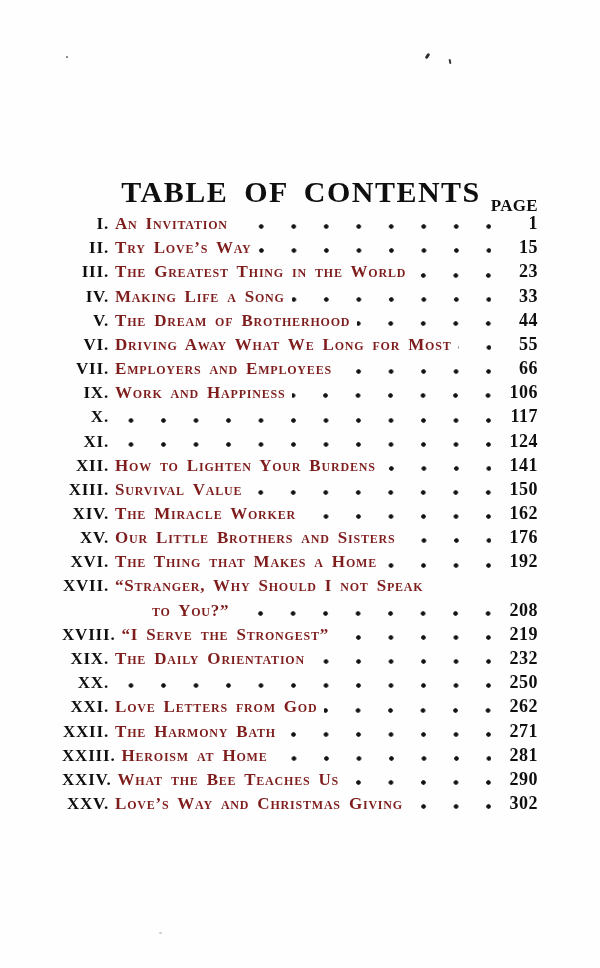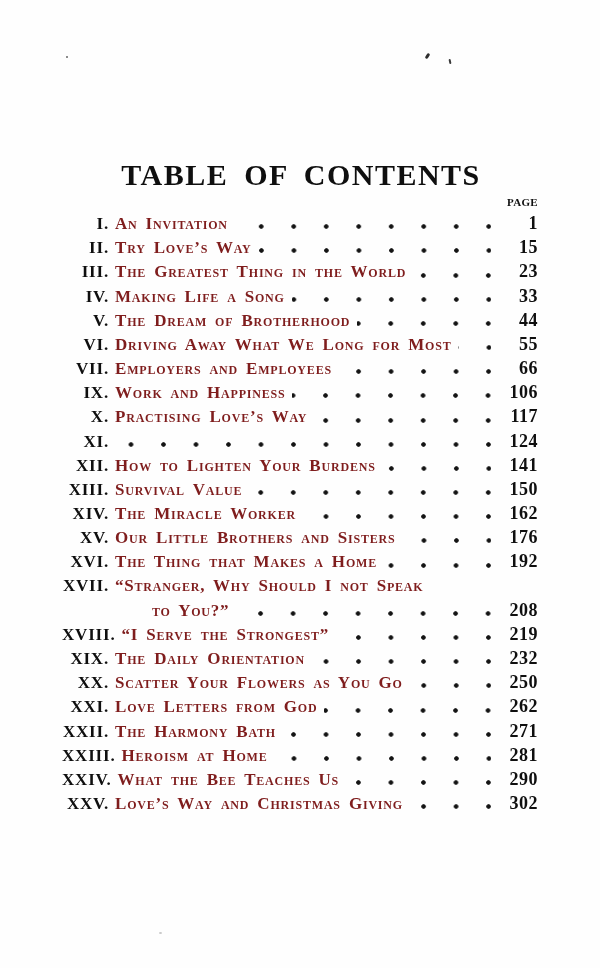--- a/index.html
+++ b/index.html
@@ -11,38 +11,38 @@
     position: relative;
     width: 600px;
     height: 968px;
     background: #fefefe;
     overflow: hidden;
     font-family: "Liberation Serif", "DejaVu Serif", serif;
     color: #121212;
   }
   .book-title {
     position: absolute;
-    top: 160px;
+    top: 177px;
     left: 0;
     right: 6px;
     margin: 0;
     text-align: center;
     font-size: 30px;
     line-height: 1;
     font-weight: 700;
     letter-spacing: 1.5px;
     word-spacing: 7px;
     color: #0f0f0f;
     padding-left: 8px;
   }
   .col-label {
     position: absolute;
     top: 196px;
     right: 62px;
-    font-size: 11px;
+    font-size: 17px;
     font-weight: 700;
     letter-spacing: 0.3px;
     color: #101010;
   }
   .toc {
     position: absolute;
     top: 211px;
     left: 62px;
     width: 476px;
   }
@@ -157,21 +157,20 @@
         <span class="page-num">66</span>
       </div>
       <div class="row">
         <span class="num">IX.</span>
         <span class="title">Work and Happiness</span>
         <div class="leader"></div>
         <span class="page-num">106</span>
       </div>
       <div class="row">
         <span class="num">X.</span>
-        <span class="title">Practising Love’s Way</span>
         <div class="leader"></div>
         <span class="page-num">117</span>
       </div>
       <div class="row">
         <span class="num">XI.</span>
         <div class="leader"></div>
         <span class="page-num">124</span>
       </div>
       <div class="row">
         <span class="num">XII.</span>
@@ -220,21 +219,20 @@
         <span class="page-num">219</span>
       </div>
       <div class="row">
         <span class="num">XIX.</span>
         <span class="title">The Daily Orientation</span>
         <div class="leader"></div>
         <span class="page-num">232</span>
       </div>
       <div class="row">
         <span class="num">XX.</span>
-        <span class="title">Scatter Your Flowers as You Go</span>
         <div class="leader"></div>
         <span class="page-num">250</span>
       </div>
       <div class="row">
         <span class="num">XXI.</span>
         <span class="title">Love Letters from God</span>
         <div class="leader"></div>
         <span class="page-num">262</span>
       </div>
       <div class="row">

